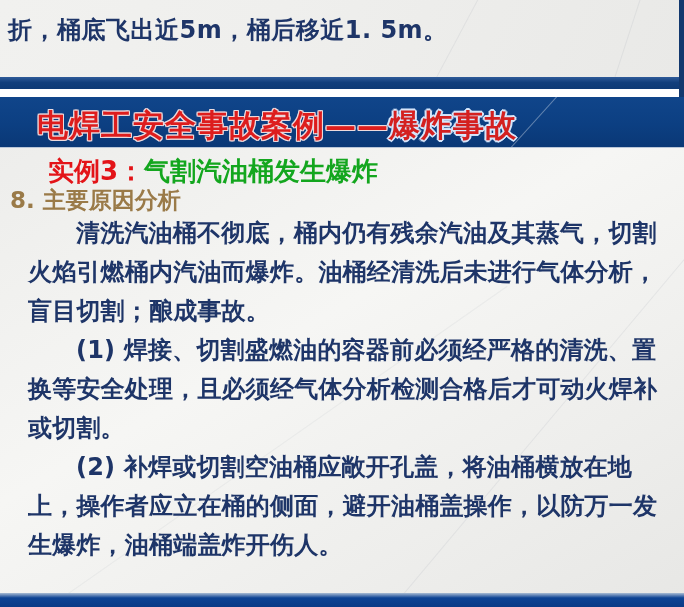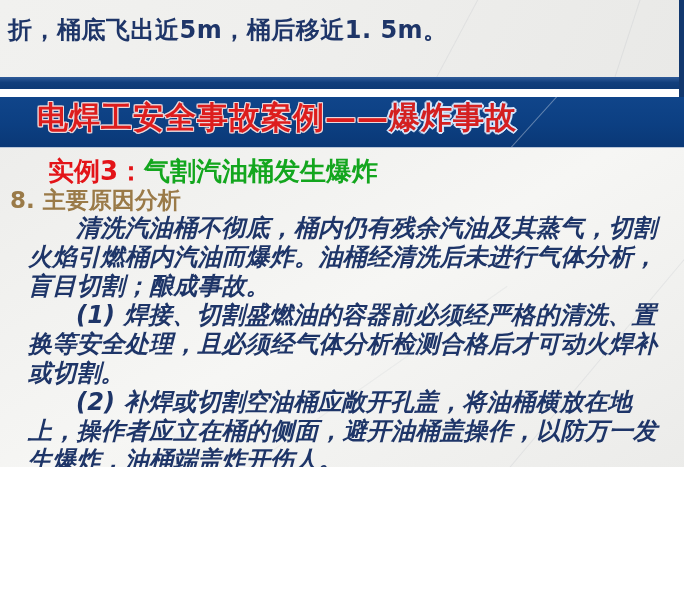--- a/index.html
+++ b/index.html
@@ -1,18 +1,18 @@
 <!DOCTYPE html>
 <html><head>
 <meta charset="utf-8">
 <style>
   * { margin:0; padding:0; box-sizing:border-box; }
   body { font-family: "DejaVu Sans", "Liberation Sans", sans-serif; background:#ffffff; }
   .screen {
-    position:relative; width:684px; height:467px; overflow:hidden;
+    position:relative; width:684px; height:607px; overflow:hidden;
     background:#ffffff; font-weight:bold;
   }
   
   .top-section {
     position:relative; height:77px;
     background: linear-gradient(115deg,#f1f1ef 0%,#efefed 40%,#e9e9e7 100%);
     overflow:hidden;
   }
   .top-text {
     padding:14px 0 0 8px;
@@ -29,40 +29,40 @@
   .white-gap { height:8px; background:#ffffff; }
   
   .slide {
     position:relative; height:510px; overflow:hidden;
     background: linear-gradient(150deg,#ececea 0%,#f6f6f4 45%,#eeeeec 75%,#e7e7e5 100%);
   }
   .title-bar {
     position:relative; height:51px; overflow:hidden;
     background: linear-gradient(#10458a 0%,#0c3f82 55%,#0a3876 100%);
     border-bottom:1px solid #b9c6d8;
-    display:flex; align-items:flex-start; padding-left:37px;
+    display:flex; align-items:flex-end; padding-left:37px;
   }
   .slide-title { font-size:31px; letter-spacing:1px; white-space:nowrap; }
   .title-main {
     color:#dd1d1d;
     text-shadow:-1px -1px 0 #ecd9dc,1px -1px 0 #ecd9dc,-1px 1px 0 #ecd9dc,1px 1px 0 #ecd9dc,0 -1px 0 #ecd9dc,0 1px 0 #ecd9dc,-1px 0 0 #ecd9dc,1px 0 0 #ecd9dc;
   }
   .title-highlight {
     color:#d42020;
     text-shadow:-1px -1px 0 #d9e7fb,1px -1px 0 #d9e7fb,-1px 1px 0 #d9e7fb,1px 1px 0 #d9e7fb,0 -2px 0 #cfe0f6,0 2px 0 #cfe0f6,-2px 0 0 #cfe0f6,2px 0 0 #cfe0f6;
   }
   .content { position:relative; padding-top:8px; z-index:2; }
   .example-line { margin:0 0 0 48px; font-size:26px; height:30px; line-height:30px; white-space:nowrap; }
   .example-label { color:#e31418; }
   .example-title { color:#13a61e; }
   .section-heading { margin-left:10px; font-size:23px; height:28px; line-height:28px; color:#9a7a48; }
   p.body-para {
     margin:0 24px 0 28px;
-    font-size:24px; line-height:29px; color:#1e3568;
-    text-indent:2em; letter-spacing:0.2px;font-style:italic;
+    font-size:24px; line-height:39px; color:#1e3568;
+    text-indent:2em; letter-spacing:0.2px;
   }
   .bottom-bar {
     position:absolute; left:0; right:0; bottom:0; height:14px; z-index:5;
     background: linear-gradient(#a9bcd4 0%,#0d4394 35%,#0a3a86 100%);
   }
   
   .deco { position:absolute; background:rgba(130,140,160,0.12); pointer-events:none; }
   .deco.d1 { width:1px; height:220px; left:440px; top:-40px; transform:rotate(28deg); }
   .deco.d2 { width:1px; height:220px; left:620px; top:-50px; transform:rotate(18deg); }
   .deco.d3 { width:1px; height:700px; left:560px; top:-40px; transform:rotate(40deg); }

